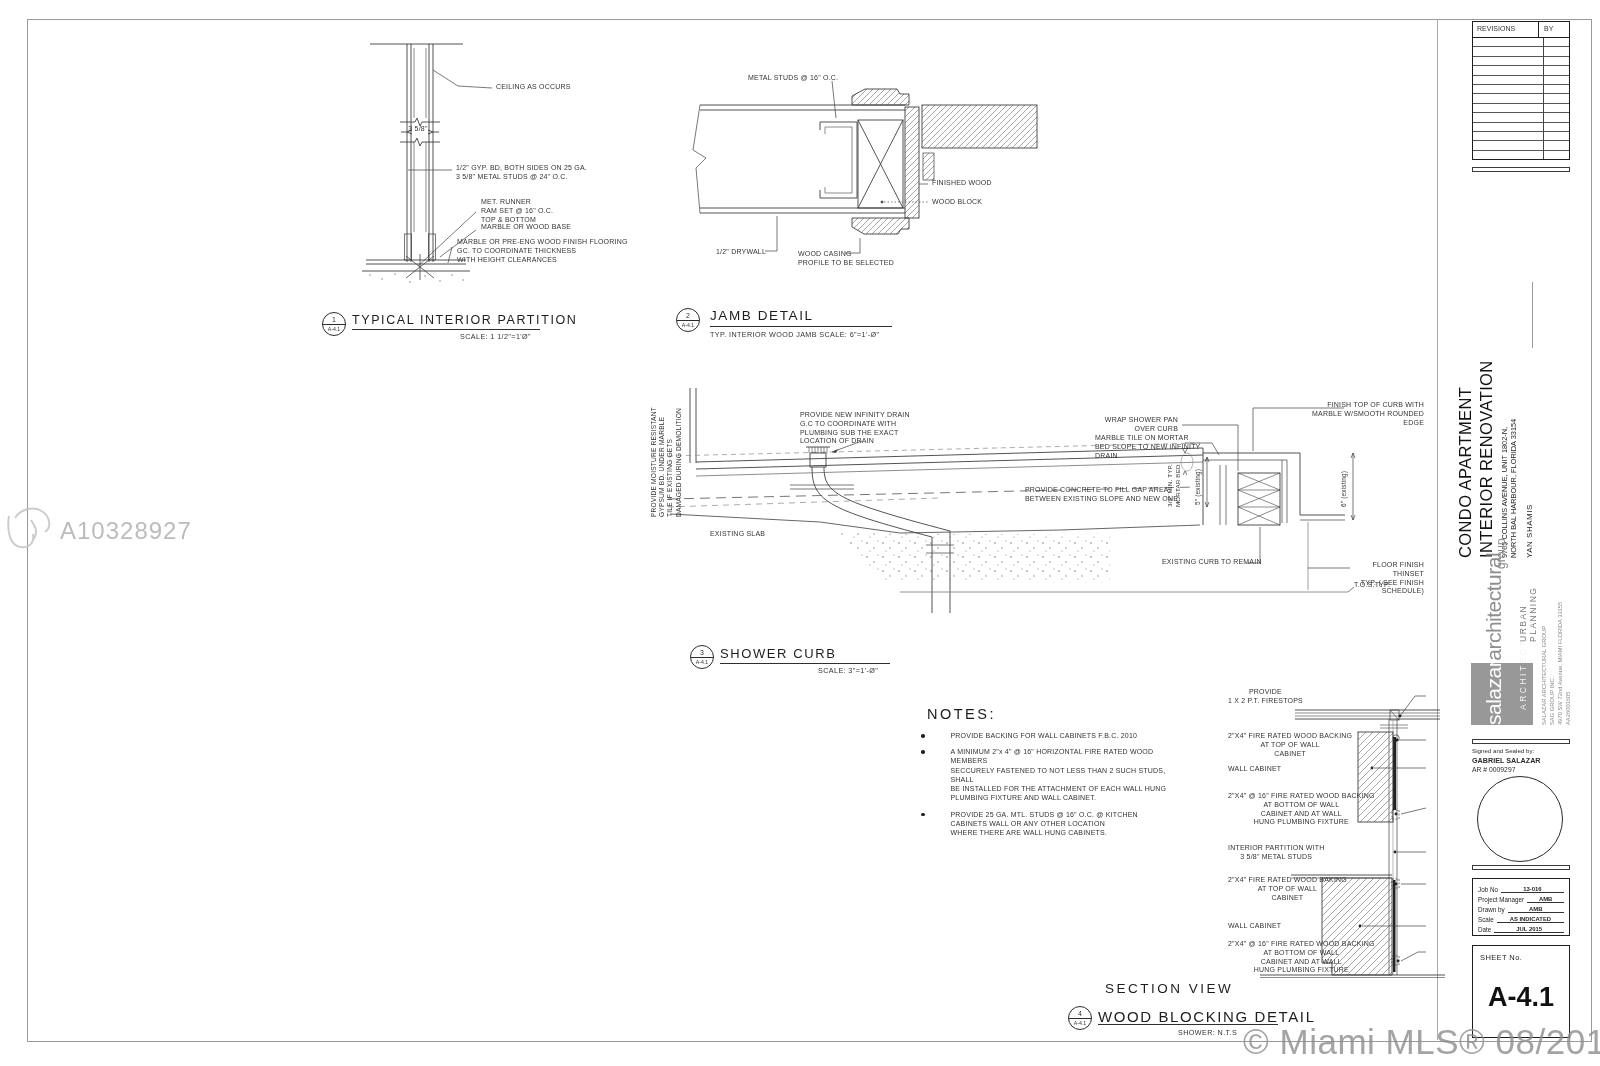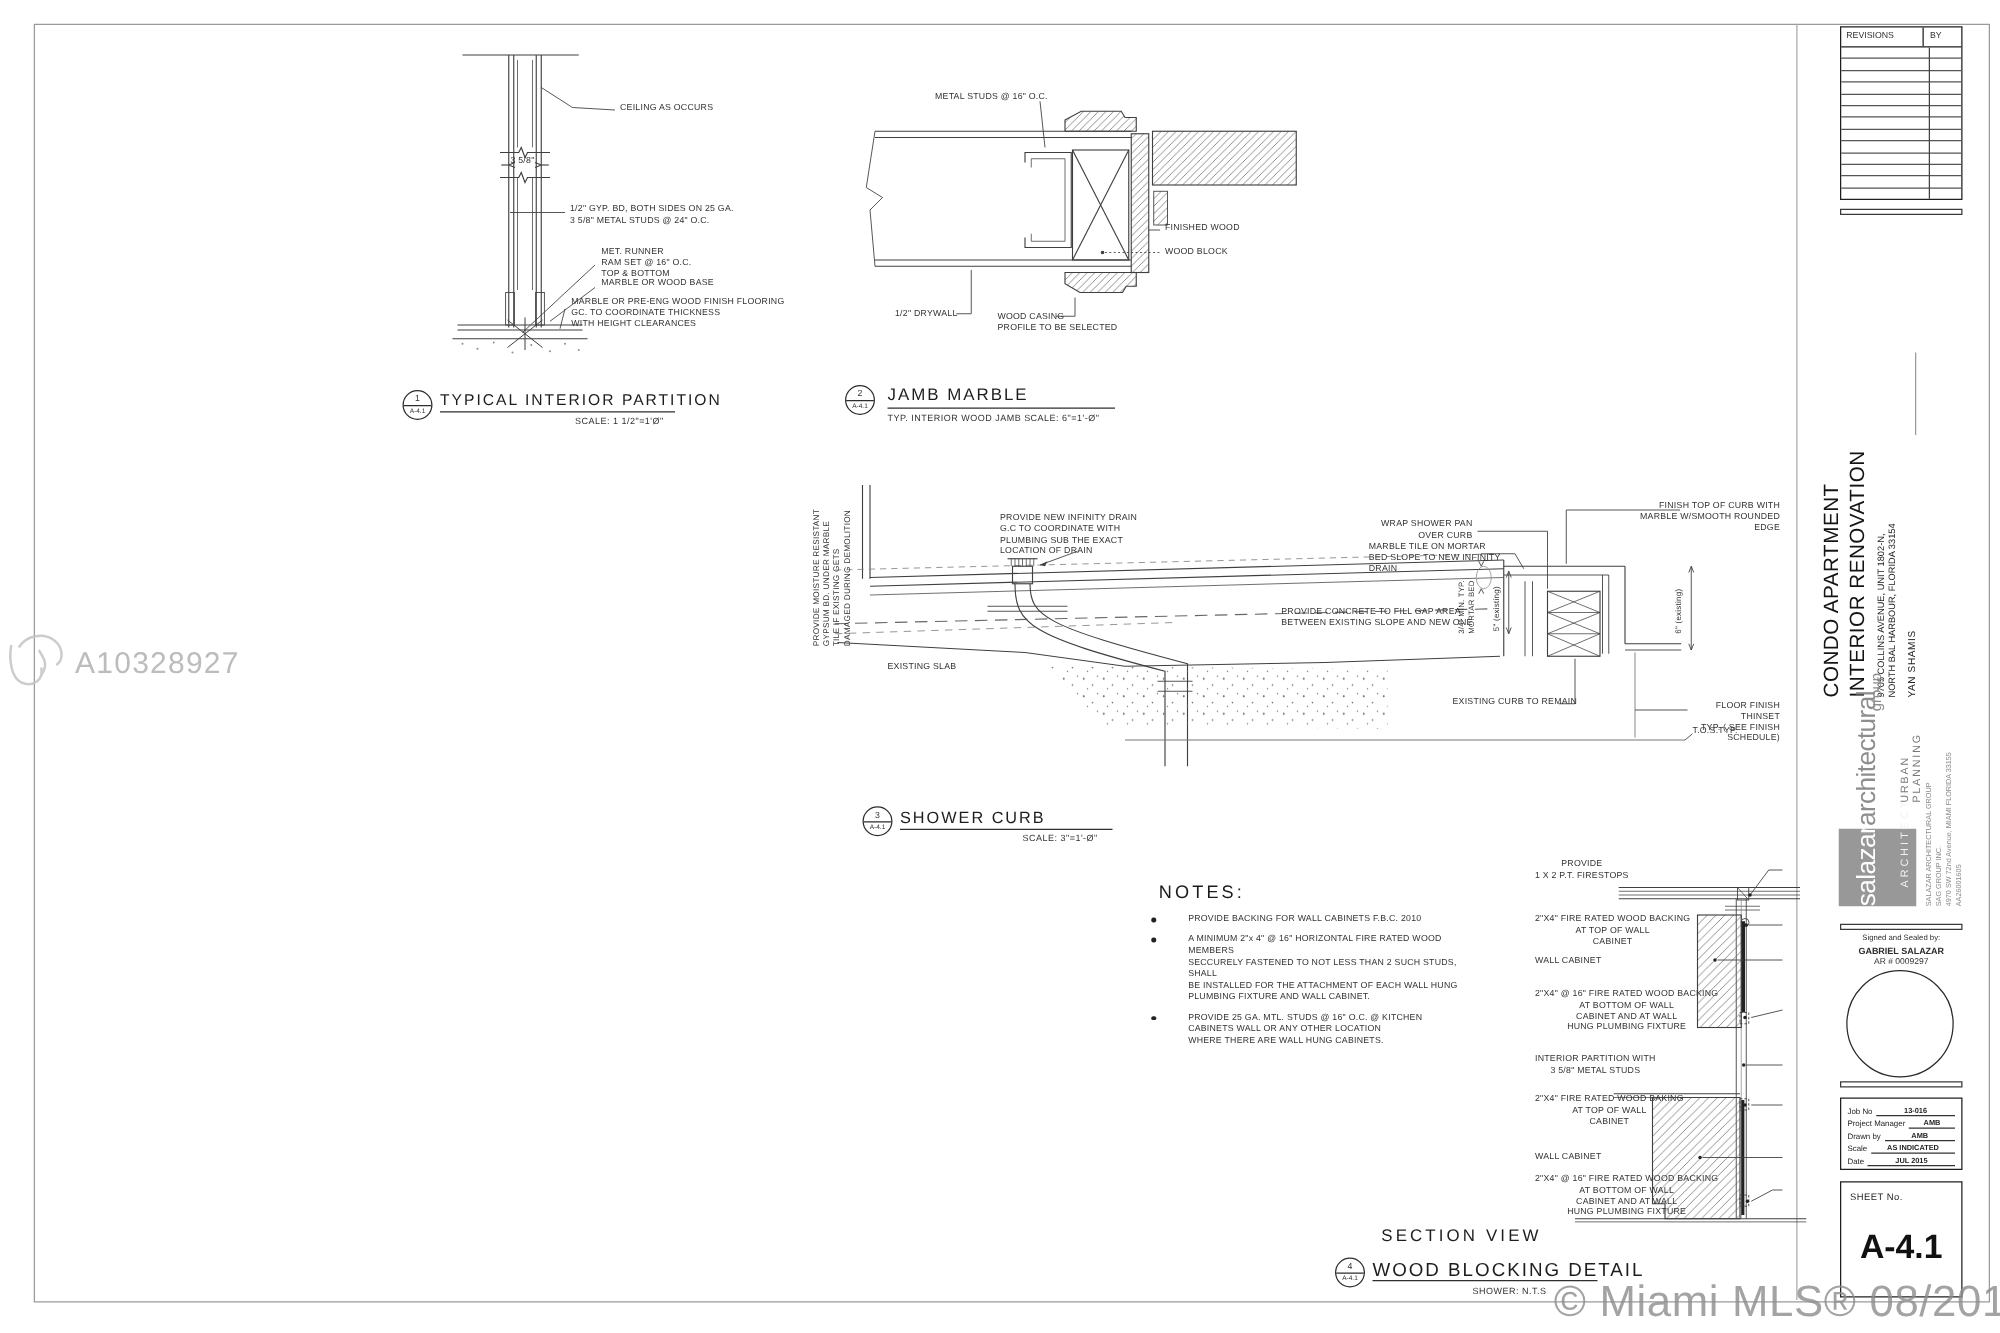--- a/index.html
+++ b/index.html
@@ -45,21 +45,21 @@
   .addr{font-size:7.4px;line-height:9px;margin-top:3px;color:#222;white-space:pre-line;}
   .client{font-size:8px;margin-top:7px;letter-spacing:.5px;color:#222;}
   .graybox{position:absolute;left:12px;top:3px;width:62px;height:62px;background:#989898;}
   .logo-main{position:absolute;left:12px;top:14px;font-size:21px;letter-spacing:-.5px;white-space:nowrap;}
   .lg-a{color:#fdfdfd;}
   .lg-b{color:#8e8e8e;}
   .logo-group{position:absolute;left:168px;top:26px;font-size:12px;color:#8e8e8e;}
   .logo-arch{position:absolute;left:27px;top:50px;font-size:8.5px;letter-spacing:2.5px;color:#f2f2f2;}
   .logo-urban{position:absolute;left:95px;top:50px;font-size:8.5px;letter-spacing:1.5px;color:#7a7a7a;}
   .firm-info{position:absolute;left:12px;top:72px;font-size:5.8px;line-height:8px;color:#8a8a8a;white-space:pre-line;}
-  .sealtxt{position:absolute;left:1472px;width:98px;text-align:center;color:#2c2c2c;}
+  .sealtxt{position:absolute;left:1472px;width:98px;color:#2c2c2c;}
   .seal-circle{position:absolute;left:1477px;top:776px;width:84px;height:84px;border:1.5px solid #2a2a2a;border-radius:50%;}
   .job-box{position:absolute;left:1472px;top:878px;width:98px;height:58px;border:1.3px solid #1f1f1f;
     box-sizing:border-box;padding:4px 5px 2px 5px;display:flex;flex-direction:column;justify-content:space-between;}
   .job-row{display:flex;align-items:flex-end;height:10px;}
   .jlabel{font-size:6.3px;white-space:nowrap;color:#1e1e1e;}
   .jvalue{flex:1;margin-left:3px;border-bottom:.9px solid #333;text-align:center;font-size:5.9px;
           font-weight:600;color:#1e1e1e;padding-bottom:.5px;white-space:nowrap;}
   .sheet-box{position:absolute;left:1472px;top:945px;width:98px;height:93px;border:1.5px solid #1f1f1f;box-sizing:border-box;}
   .sheet-label{position:absolute;left:7px;top:7px;font-size:7.5px;letter-spacing:.4px;color:#1e1e1e;}
   .sheet-num{position:absolute;left:0;right:0;top:36px;text-align:center;font-size:27px;font-weight:700;color:#111;}
@@ -179,21 +179,21 @@
   <div class="lbl" style="left:88px;top:24px;">METAL STUDS @ 16" O.C.</div>
   <div class="lbl" style="left:272px;top:129px;">FINISHED WOOD</div>
   <div class="lbl" style="left:272px;top:148px;">WOOD BLOCK</div>
   <div class="lbl" style="left:56px;top:198px;">1/2" DRYWALL</div>
   <div class="lbl" style="left:138px;top:200px;">WOOD CASING
 PROFILE TO BE SELECTED</div>
   <div class="tag" style="left:16px;top:258px;">
     <div class="tag-n">2</div>
     <div class="tag-s">A-4.1</div>
   </div>
-  <div class="dtitle" style="left:50px;top:258px;font-size:13.5px;">JAMB MARBLE</div>
+  <div class="dtitle" style="left:50px;top:258px;font-size:13.5px;">JAMB DETAIL</div>
   <div class="uline" style="left:50px;top:276px;width:182px;"></div>
   <div class="dsub" style="left:50px;top:280px;">TYP. INTERIOR WOOD JAMB  SCALE: 6"=1'-Ø"</div>
 </div>
 
 <div class="abs" style="left:640px;top:385px;width:790px;height:300px;">
   <svg width="790" height="300" viewBox="0 0 790 300">
     <defs>
       <pattern id="dotsA" patternUnits="userSpaceOnUse" width="16" height="14">
         <circle cx="3" cy="4" r="0.8" fill="#777"></circle>
         <circle cx="10" cy="9" r="0.7" fill="#777"></circle>

